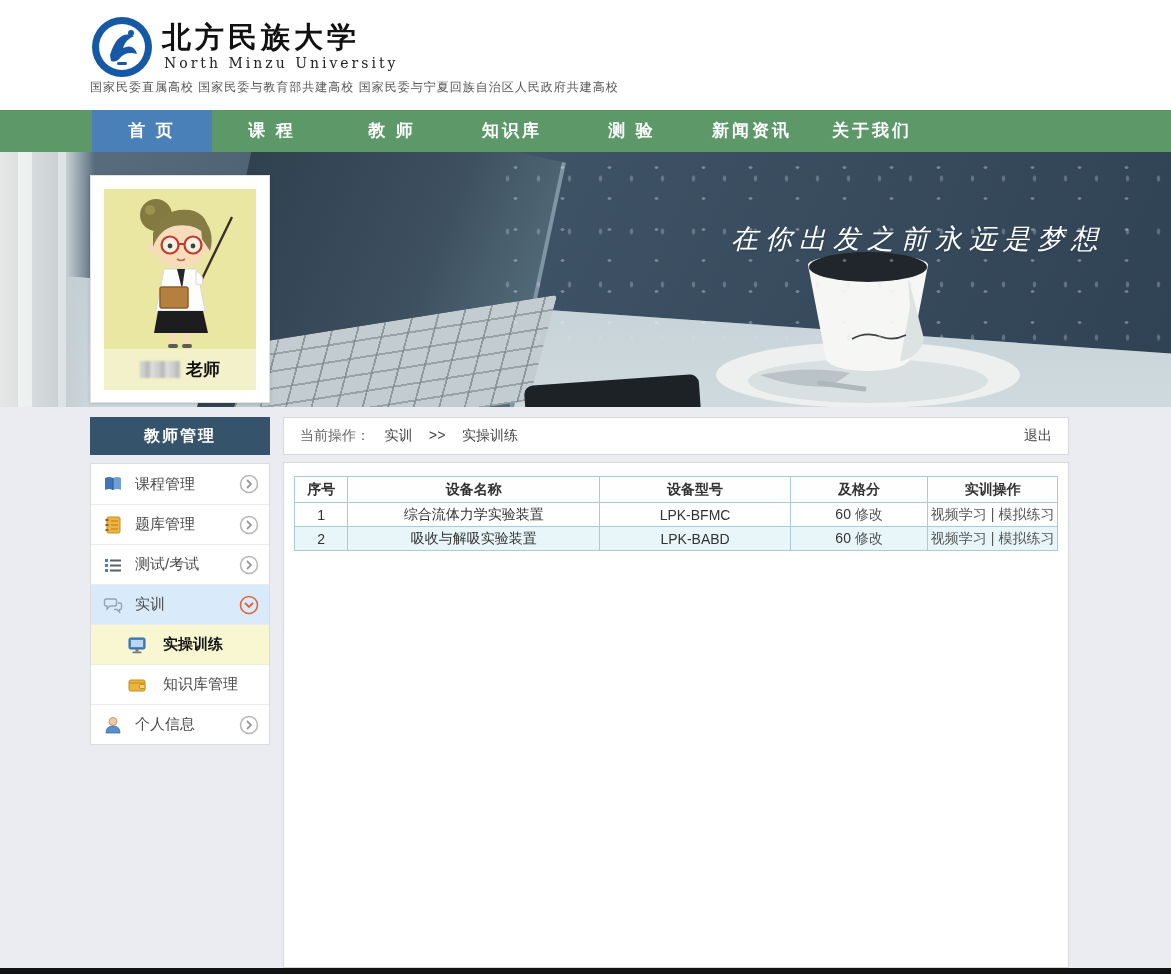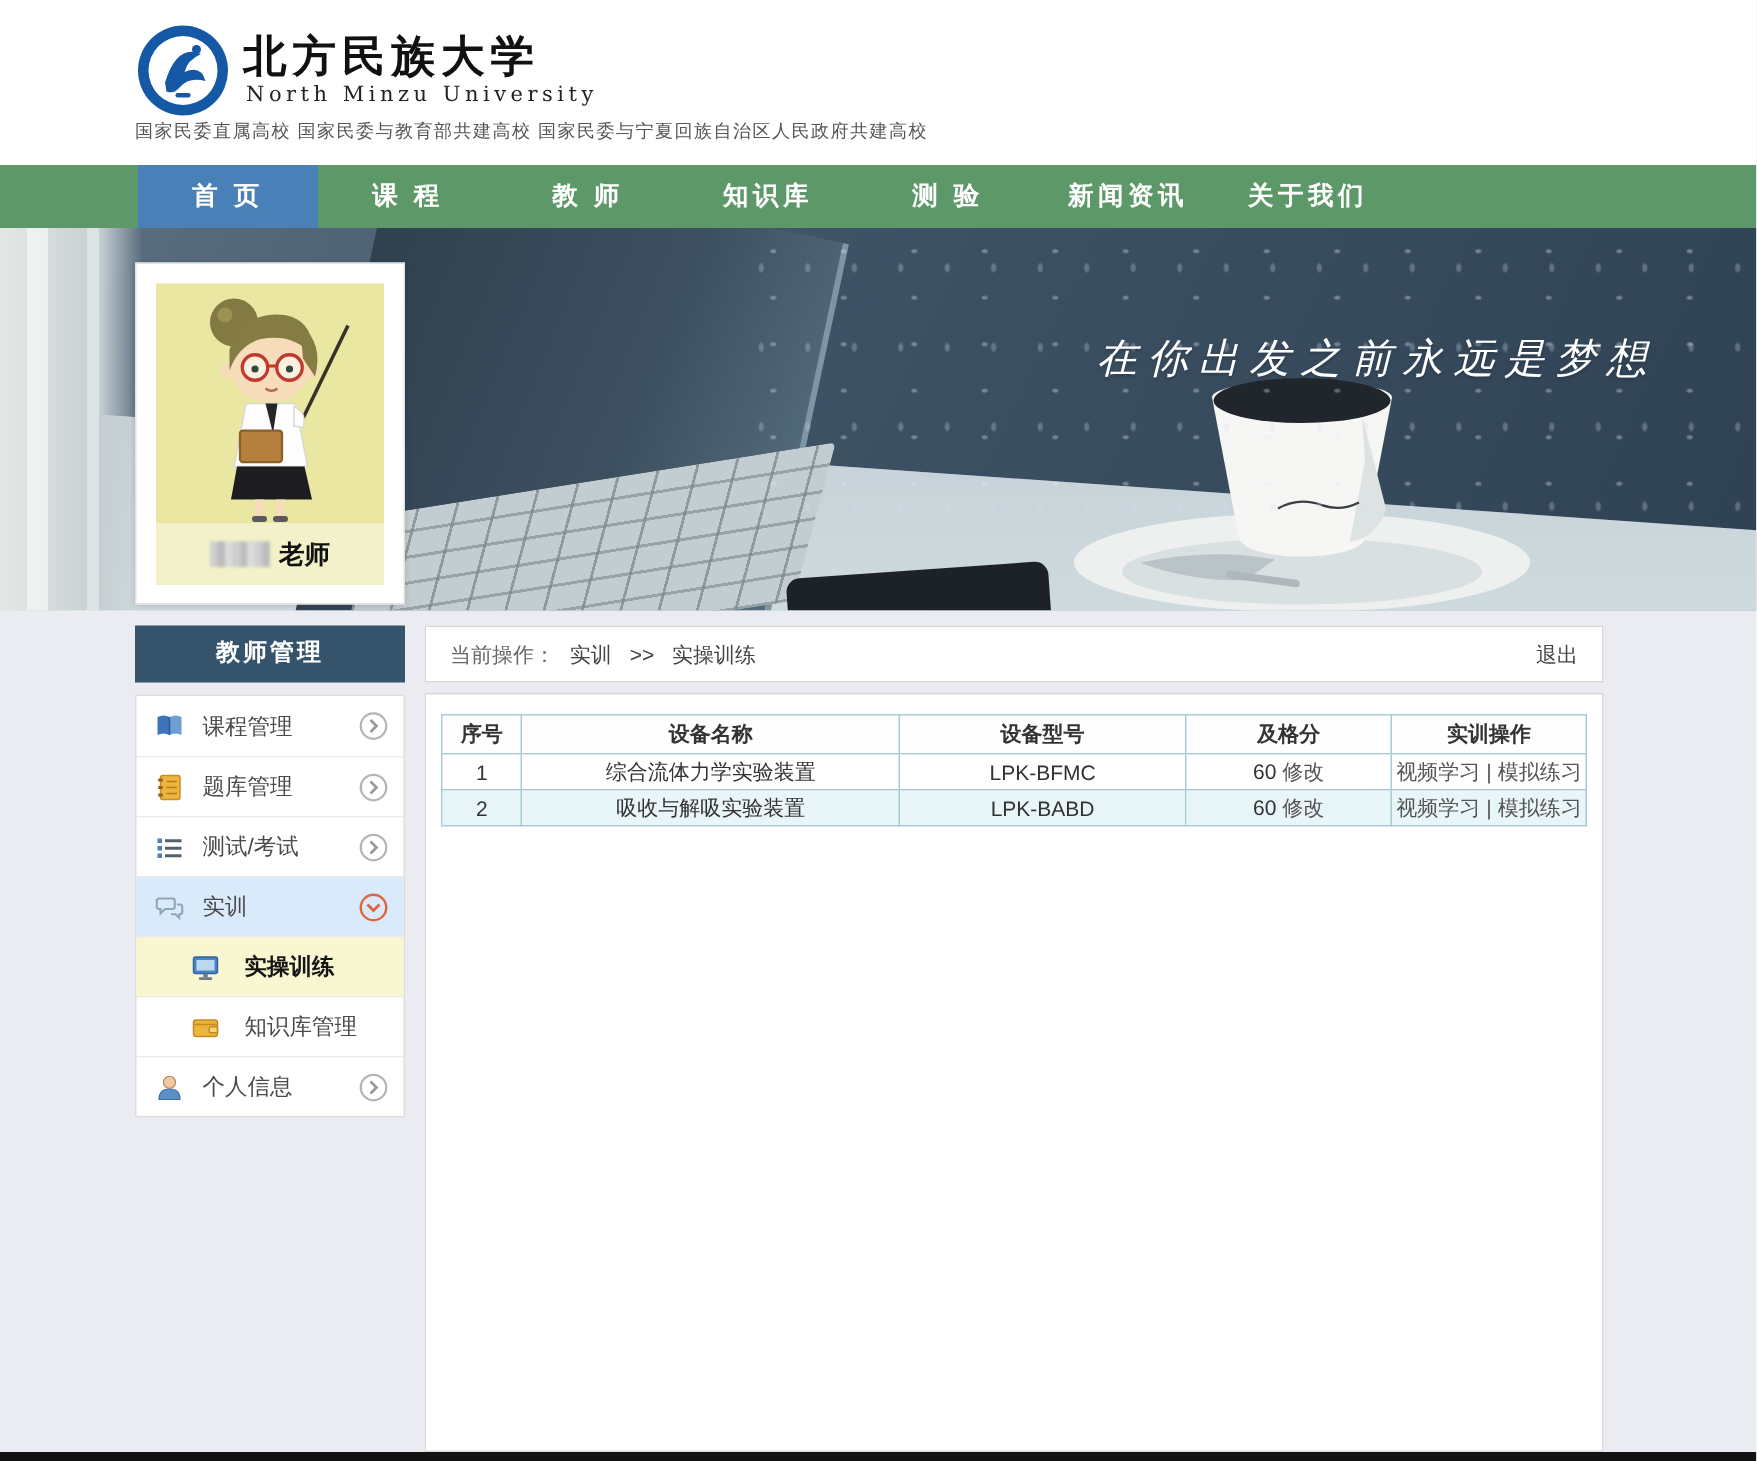--- a/index.html
+++ b/index.html
@@ -85,21 +85,21 @@
   .sb-item .lbl { margin-left:12px; font-size:15px; color:#4a4a4a; }
   .sb-item .chev { position:absolute; right:10px; top:10px; width:20px; height:20px; }
   .sb-item.expanded { background:#d9ebfa; }
   .sb-item.sub .ic { margin-left:36px; }
   .sb-item.sub .lbl { margin-left:16px; }
   .sb-item.active-sub { background:#f8f7d2; }
   .sb-item.active-sub .lbl { color:#151515; font-weight:bold; }
 
   
   .crumb-bar { position:absolute; left:283px; top:417px; width:786px; height:38px; background:#fff;
-               border:1px solid #d8d8d8; font-size:14px; color:#555; line-height:36px; padding:0 16px; }
+               border:1px solid #d8d8d8; font-size:14px; color:#555; line-height:36px; padding:0 16px;font-family:Liberation Mono, monospace; }
   .crumb-bar .seg { margin-right:8px; color:#444; }
   .crumb-bar .pre { color:#666; margin-right:6px; }
   .logout { float:right; color:#444; cursor:pointer; }
 
   
   .main-panel { position:absolute; left:283px; top:462px; width:786px; height:506px; background:#fff;
                 border:1px solid #d8d8d8; }
   table.devices { border-collapse:collapse; width:764px; margin:13px auto 0; table-layout:fixed; }
   .devices th, .devices td { border:1px solid #a9cbd7; text-align:center; font-size:14px; color:#333;
                              padding:0; overflow:hidden; white-space:nowrap; }

